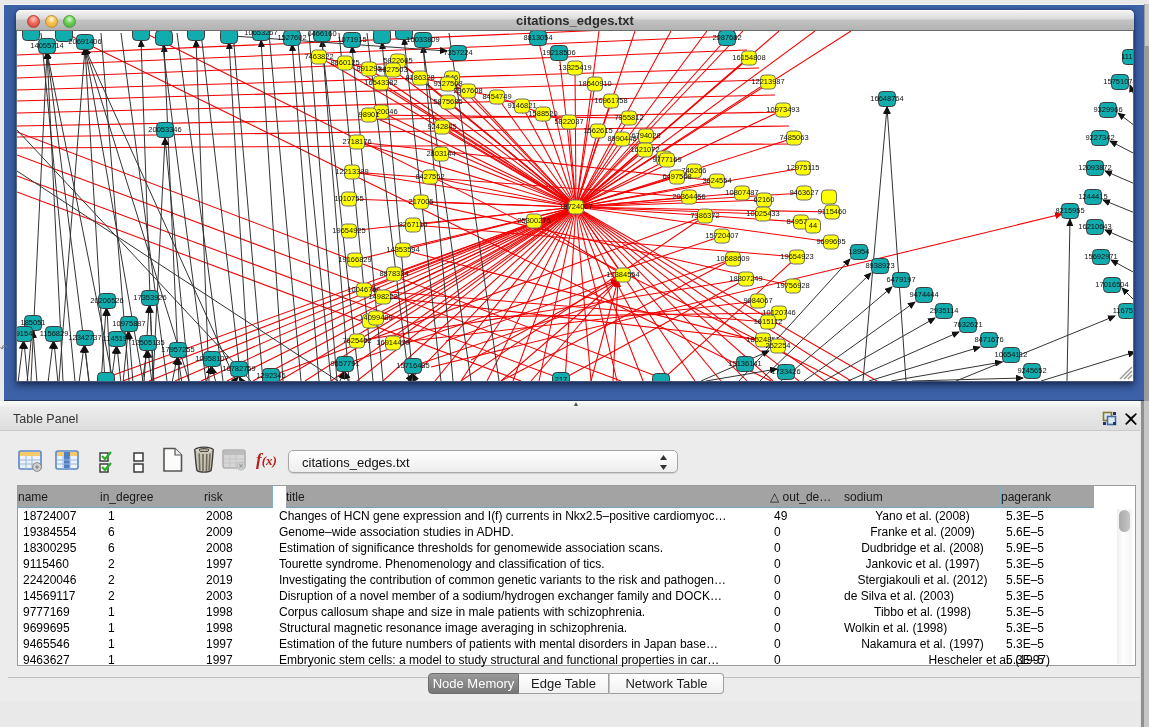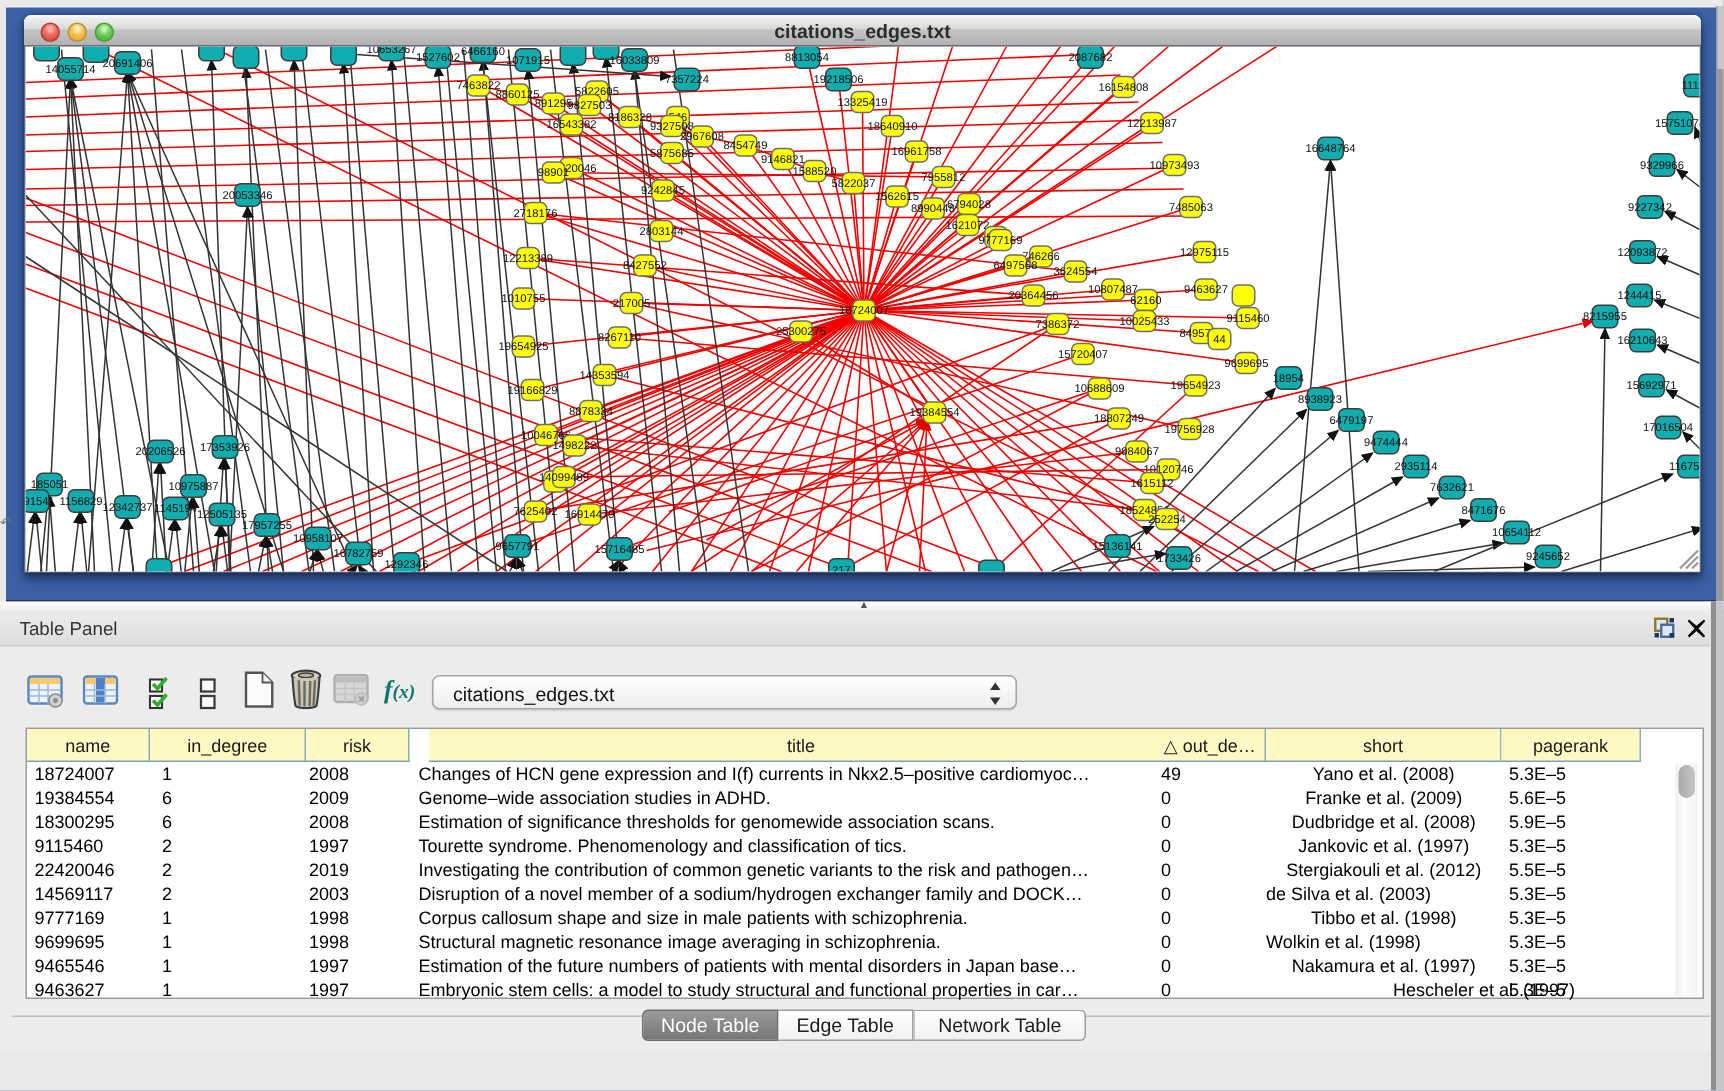--- a/index.html
+++ b/index.html
@@ -51,23 +51,23 @@
   #combo { position:absolute; left:288px; top:19px; width:390px; height:23px;
     border:1px solid #a6a6a6; border-radius:5px;
     background:linear-gradient(#ffffff,#ededed);
     box-shadow:0 1px 1px rgba(0,0,0,0.12); }
   #combo .txt { position:absolute; left:13px; top:4px; font-size:13px; color:#111; }
   #combo .arrows { position:absolute; right:9px; top:3px; }
   
   #tbl { position:absolute; left:17px; top:485px; width:1119px; height:181px;
     background:#fff; border:1px solid #9b9b9b; }
   #thead { position:absolute; left:0; top:0; width:1117px; height:22px; }
-  .th { position:absolute; top:0; height:22px; background:#fef9c3;
+  .th { position:absolute; top:0; height:22px; background:#a3a3a3;
     border-right:1px solid #86aebf; border-bottom:1px solid #7ba3b5;
-    font-size:12px; color:#1b1b1b; text-align:center; line-height:22px; }
+    font-size:12px; color:#1b1b1b; line-height:22px; }
   .rows { position:absolute; left:0; top:22px; width:1100px; }
   .tr { position:absolute; height:16px; font-size:12px; color:#000; white-space:nowrap; }
   .td { position:absolute; top:1px; overflow:hidden; }
   
   #vsb { position:absolute; right:3px; top:23px; width:15px; height:155px;
     background:linear-gradient(90deg,#efefef,#fdfdfd 40%,#f4f4f4); }
   #vsb .thumb { position:absolute; left:2px; top:1px; width:11px; height:22px;
     border-radius:6px; background:linear-gradient(90deg,#a9a9a9,#c6c6c6); }
   
   #tabline { position:absolute; left:8px; top:677px; width:1132px; height:1px; background:#bfbfbf; }
@@ -686,39 +686,39 @@
 <path d="M3,6 C3.5,13 4,20 5,24.5 C7,26.6 17,26.6 19,24.5 C20,20 20.5,13 21,6" fill="#c9c5b4" stroke="#3c3c3c" stroke-width="1.4"></path>
 <path d="M7.2,7.5 L7.8,24.5 M11,8 L11,25 M14.8,8 L14.4,25 M18,7.5 L17,24.5" stroke="#6d6a5c" stroke-width="1.6"></path>
 </svg>
 <svg class="tbi" style="left:212px;top:9px" width="25" height="24">
 <rect x="1" y="1" width="22" height="18" rx="2" fill="#d6d6d6" stroke="#b0b0b0" stroke-width="1.6"></rect>
 <rect x="2" y="2" width="20" height="4" fill="#bdbdbd"></rect>
 <path d="M2,10 h20 M2,14 h20 M8,6 v13 M14,6 v13" stroke="#c4c4c4" stroke-width="1"></path>
 <circle cx="19" cy="17" r="4" fill="#cfcfcf" stroke="#bbb"></circle>
 <path d="M17.4,15.4 l3.2,3.2 M20.6,15.4 l-3.2,3.2" stroke="#9d9d9d" stroke-width="1.2"></path>
 </svg>
-<div style="position:absolute;left:246px;top:10px;font-family:'Liberation Serif',serif;font-style:italic;font-weight:bold;font-size:17px;color:#0f766e">f<span style="font-size:13px">(x)</span></div>
+<div style="position:absolute;left:246px;top:10px;font-family:'Liberation Serif',serif;font-style:italic;font-weight:bold;font-size:17px;color:#b91c1c">f<span style="font-size:13px">(x)</span></div>
     </div>
     <div id="combo">
       <div class="txt">citations_edges.txt</div>
       <svg class="arrows" width="9" height="17">
         <path d="M4.5,1 L8,6 L1,6 z" fill="#333"></path>
         <path d="M4.5,16 L8,11 L1,11 z" fill="#333"></path>
       </svg>
     </div>
   </div>
 
   <div id="tbl">
     <div id="thead">
         <div class="th" style="left:0px;width:82px">name</div>
 <div class="th" style="left:82px;width:104px">in_degree</div>
 <div class="th" style="left:186px;width:69px">risk</div>
 <div class="th" style="left:268px;width:497px">title</div>
 <div class="th" style="left:752px;width:74px">△ out_de…</div>
-<div class="th" style="left:826px;width:157px">short</div>
+<div class="th" style="left:826px;width:157px">sodium</div>
 <div class="th" style="left:983px;width:93px">pagerank</div>
       </div>
     <div class="rows">
         <div class="tr" style="top:0px">
 <span class="td" style="left:5px;width:76px">18724007</span>
 <span class="td" style="left:90px;width:90px">1</span>
 <span class="td" style="left:188px;width:60px">2008</span>
 <span class="td" style="left:261px;width:489px">Changes of HCN gene expression and I(f) currents in Nkx2.5–positive cardiomyoc…</span>
 <span class="td" style="left:756px;width:68px">49</span>
 <span class="td" style="left:826px;width:157px;text-align:center">Yano et al. (2008)</span>
@@ -806,18 +806,18 @@
 <span class="td" style="left:988px;width:88px">5.3E–5</span>
 </div>
       </div>
     <div id="vsb">
         <div class="thumb"></div>
       </div>
   </div>
 
   <div id="tabline"></div>
   <div id="tabs">
-    <div class="seg sel" style="left:0;width:91px;border-radius:4px 0 0 4px;">Node Table</div>
+    <div class="seg sel" style="left:0;width:91px;border-radius:4px 0 0 4px;">Node Memory</div>
     <div class="seg" style="left:91px;width:90px;border-left:none;">Edge Table</div>
     <div class="seg" style="left:181px;width:115px;border-left:1px solid #c4c4c4;border-radius:0 4px 4px 0;">Network Table</div>
   </div>
 
 </div>
 
 </body></html>

